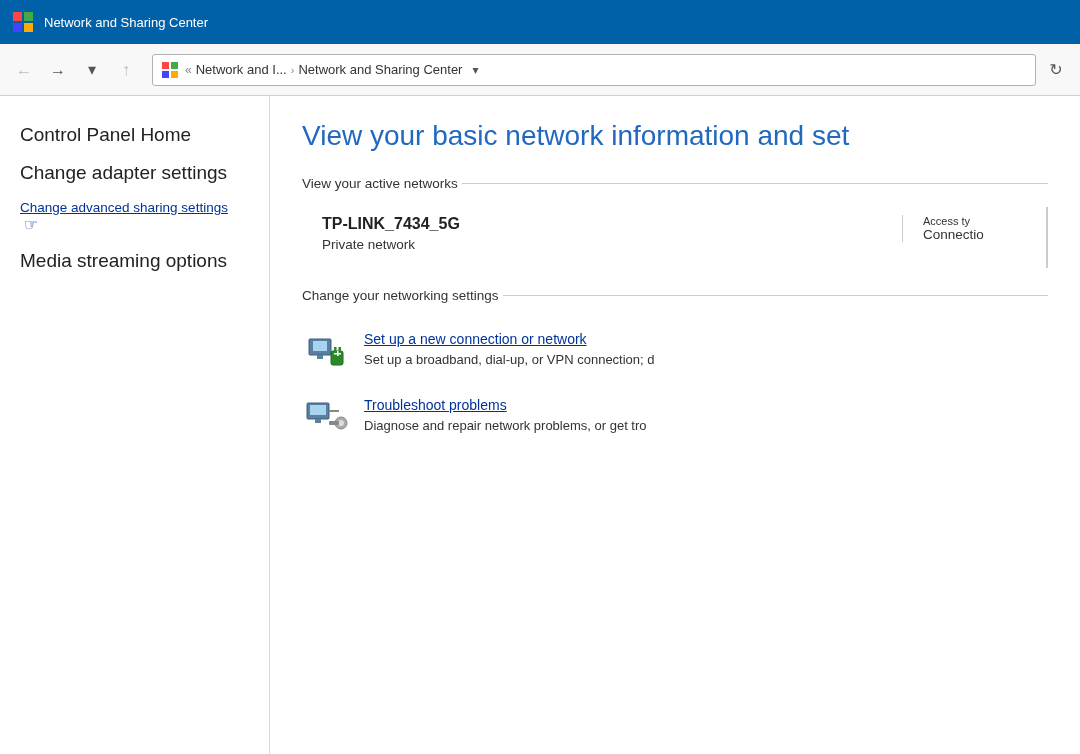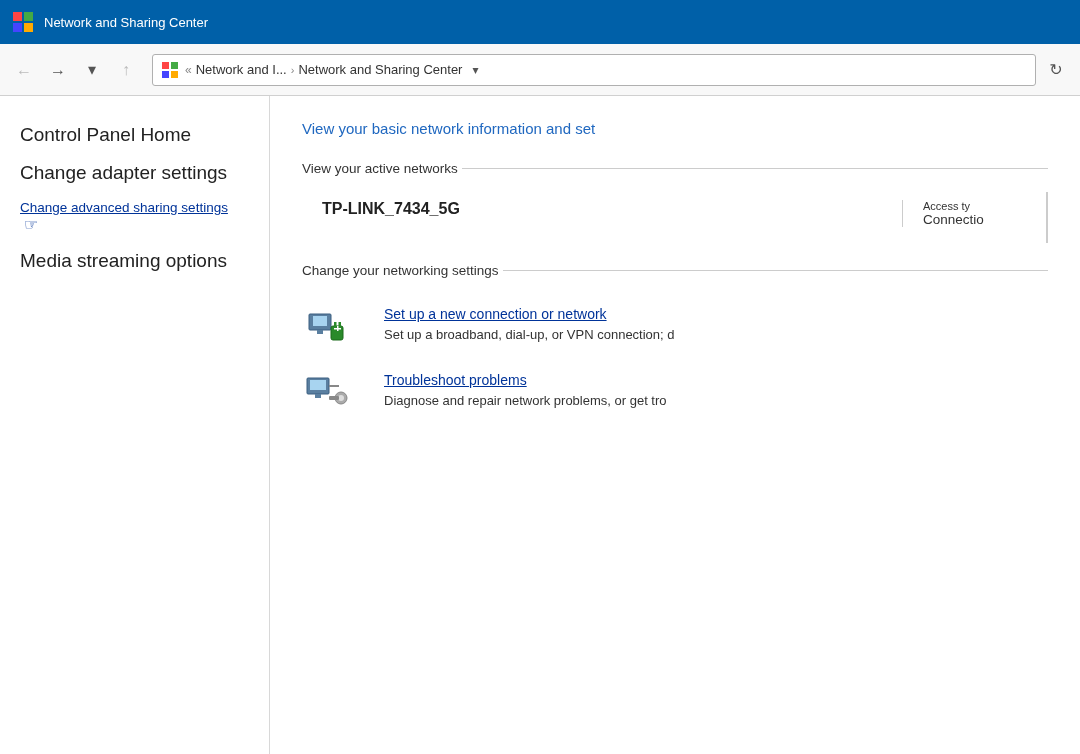--- a/index.html
+++ b/index.html
@@ -124,21 +124,21 @@
 
     
     .content {
       flex: 1;
       background: white;
       padding: 24px 32px;
       overflow-x: hidden;
       overflow-y: auto;
     }
     .page-title {
-      font-size: 15px;
+      font-size: 28px;
       color: #2068c0;
       font-weight: 400;
       margin-bottom: 24px;
     }
 
     .section-header {
       display: flex;
       align-items: center;
       gap: 4px;
       margin-bottom: 16px;
@@ -172,21 +172,21 @@
       font-size: 13.5px;
       color: #333;
     }
 
     .settings-section {
       margin-top: 10px;
     }
     .settings-item {
       display: flex;
       align-items: flex-start;
-      gap: 32px;
+      gap: 12px;
       padding: 12px 0;
     }
     .settings-icon-box {
       width: 50px;
       height: 42px;
       flex-shrink: 0;
       display: flex;
       align-items: center;
       justify-content: center;
     }
@@ -271,20 +271,21 @@
     <div class="page-title">View your basic network information and set</div>
 
     <div class="section-header">
       <span class="section-label">View your active networks</span>
       <div class="section-line"></div>
     </div>
 
     <div class="network-card">
       <div style="flex:1;">
         <div class="network-name">TP-LINK_7434_5G</div>
+        <div class="network-type">Private network</div>
       </div>
       <div style="padding-left:20px; border-left: 1px solid #ccc; min-width: 120px;">
         <div style="font-size:11px; color:#333;">Access ty</div>
         <div style="font-size:13.5px; color:#333;">Connectio</div>
       </div>
     </div>
 
     <div class="settings-section">
       <div class="section-header">
         <span class="section-label">Change your networking settings</span>

